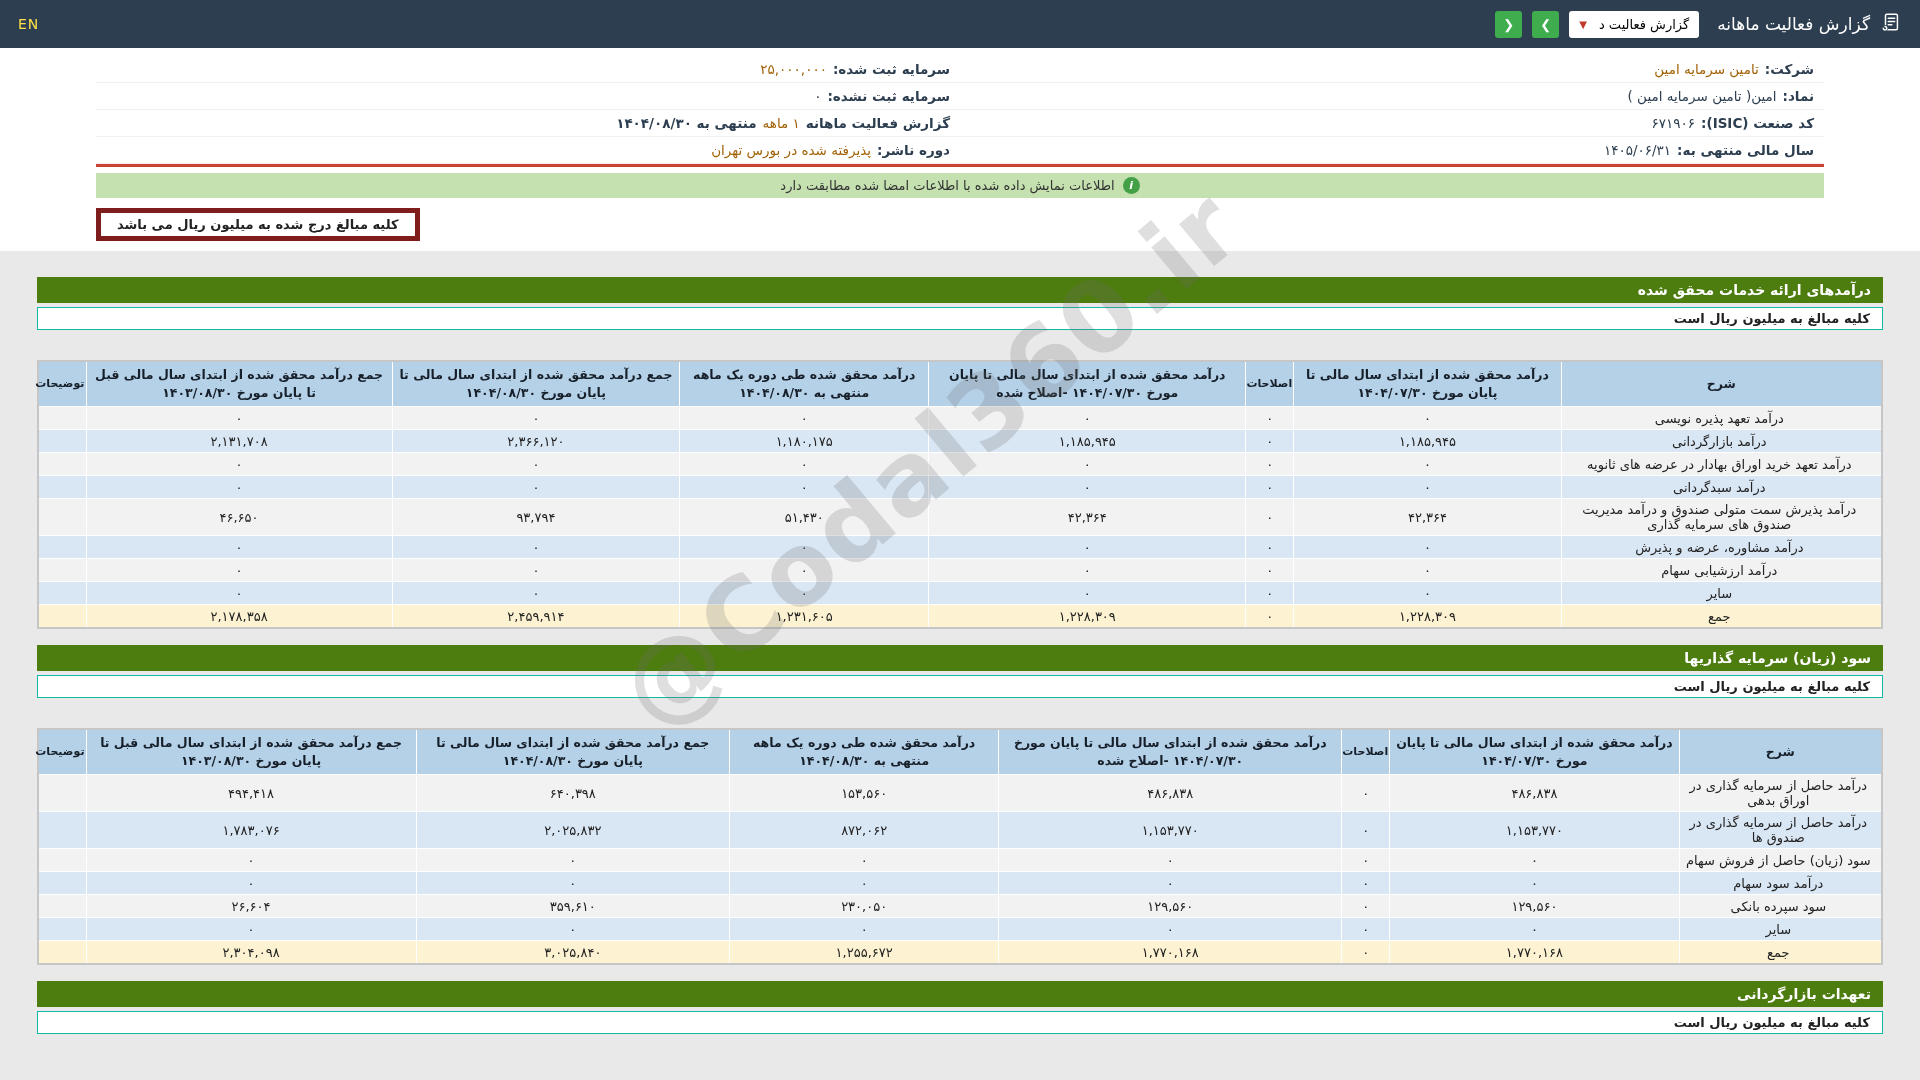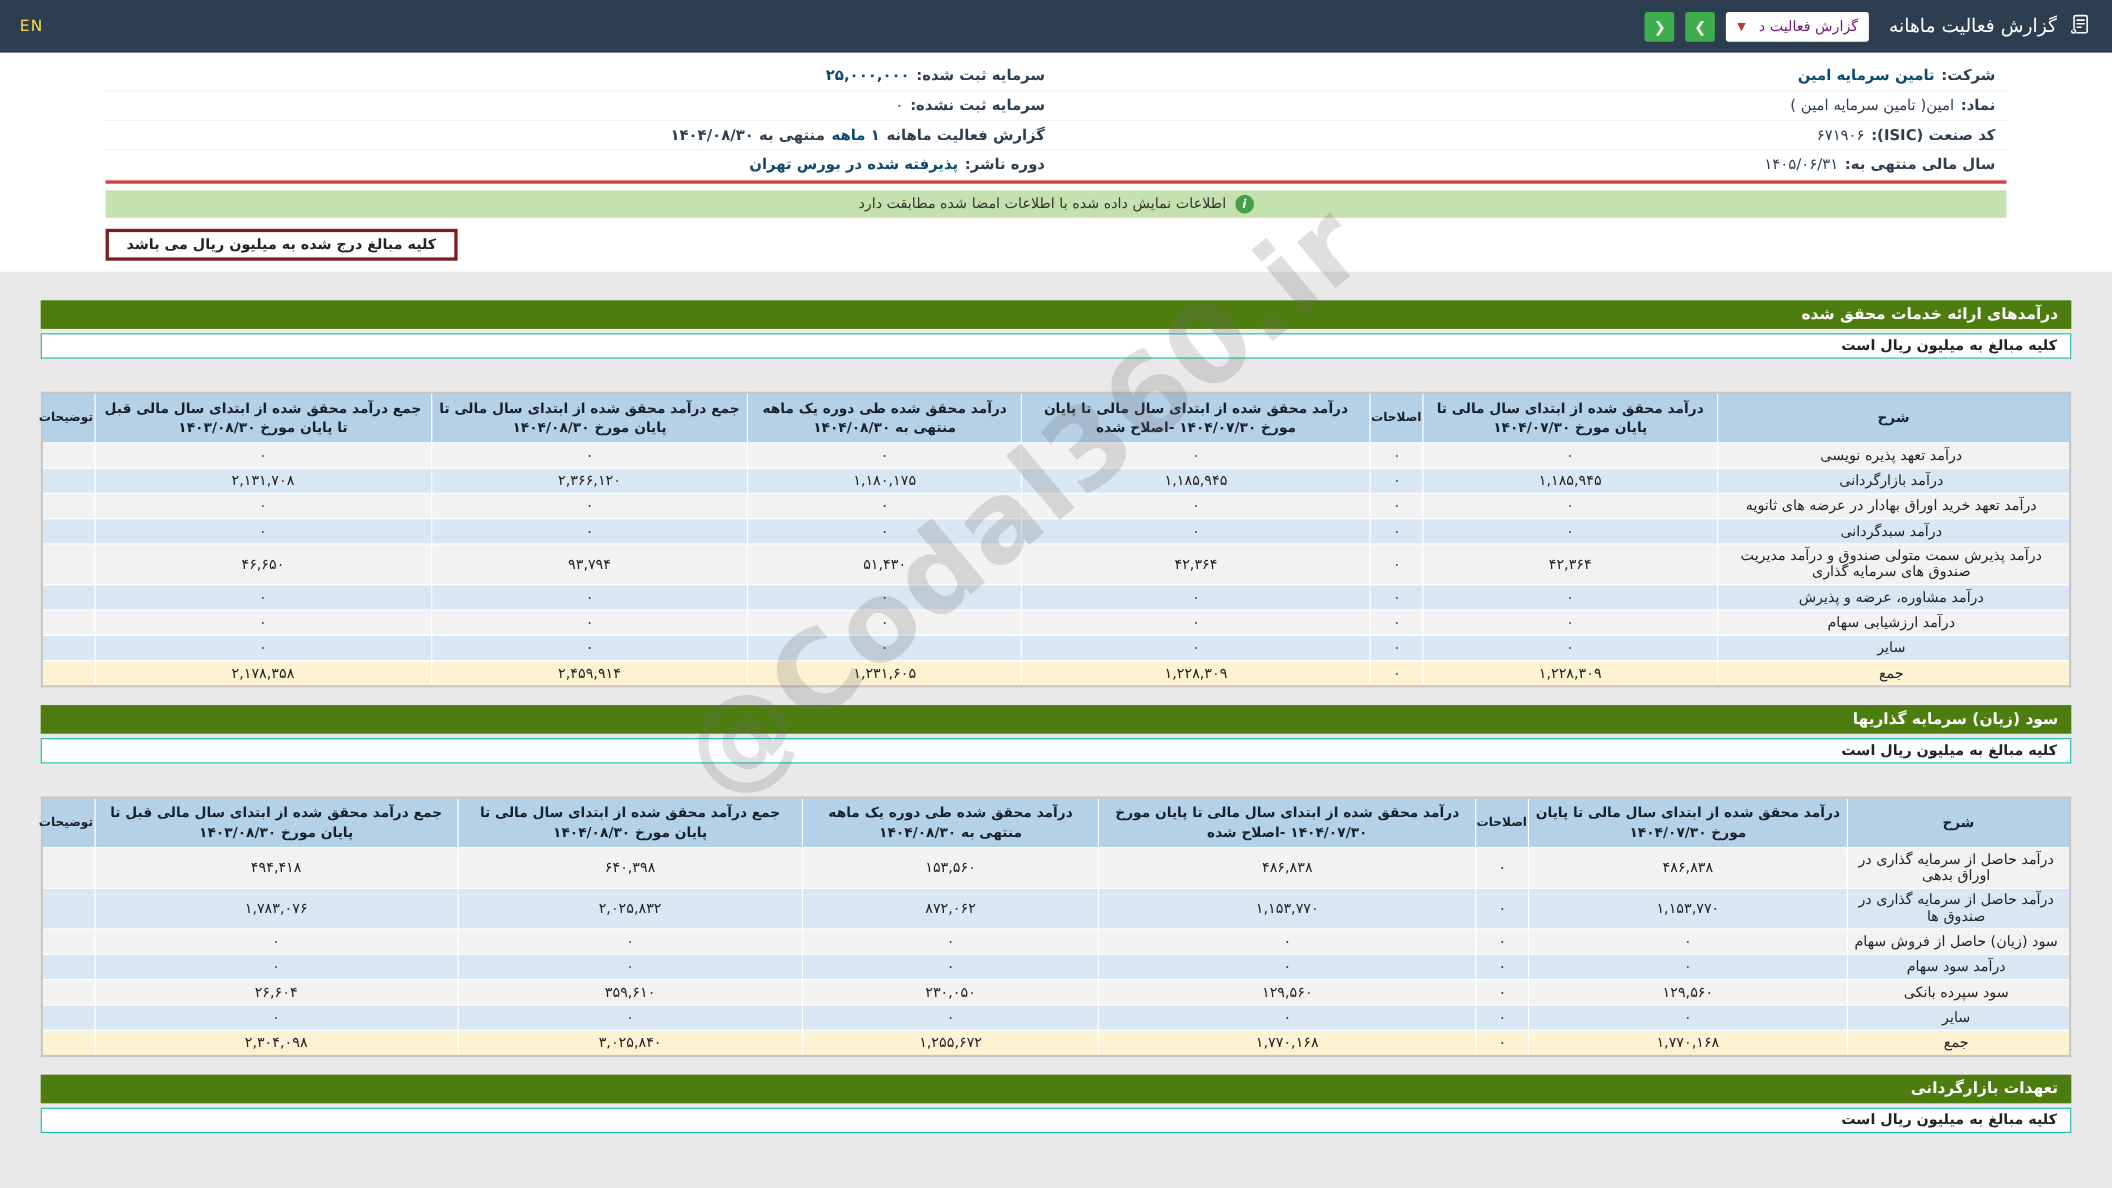--- a/index.html
+++ b/index.html
@@ -17,50 +17,50 @@
     height: 48px; background: #2c3e50; flex: 0 0 auto;
     display: flex; justify-content: space-between; align-items: center;
     padding: 0 18px;
   }
   .topbar-group { display: flex; align-items: center; gap: 10px; }
   .topbar-title { color: #fff; font-size: 17px; font-weight: normal; }
   .report-dropdown {
     background: #fff; border-radius: 3px; height: 27px; margin-right: 8px;
     display: flex; align-items: center; gap: 12px; padding: 0 10px; cursor: pointer;
   }
-  .dropdown-label { color: #701a75; font-size: 13px; white-space: nowrap; }
+  .dropdown-label { color: #000000; font-size: 13px; white-space: nowrap; }
   .dropdown-caret { color: #c0392b; font-size: 10px; }
   .nav-btn {
     width: 27px; height: 27px; border: none; border-radius: 3px;
     background: #3fad4e; color: #fff; font-size: 13px; cursor: pointer;
     display: flex; align-items: center; justify-content: center;
   }
   .lang-toggle { color: #fde047; font-size: 14px; cursor: pointer; letter-spacing: 1px; }
   
   .info-wrap { padding: 8px 96px 0; background: #fff; }
   .info-row { display: flex; border-bottom: 1px solid #f1f1f1; }
   .info-cell { flex: 1; display: flex; align-items: baseline; gap: 6px; padding: 5px 10px; font-size: 13.5px; }
   .info-label { font-weight: bold; color: #2c3e50; white-space: nowrap; }
   .info-value { color: #2c3e50; }
-  .info-value.red { color: #0c4a6e; font-weight: bold; }
+  .info-value.red { color: #a16207; }
   .red-divider { height: 3px; background: #cb4335; }
   
   .signature-bar {
     margin: 6px 96px 0; background: #c5e1b0; height: 25px;
     display: flex; align-items: center; justify-content: center; gap: 8px;
     font-size: 13px; color: #333;
   }
   .info-badge {
     width: 17px; height: 17px; border-radius: 50%; background: #43a047;
     color: #fff; font-weight: bold; font-style: italic; font-size: 11px;
     display: flex; align-items: center; justify-content: center; flex: 0 0 auto;
   }
   .unit-box {
     margin: 10px 96px; margin-right: auto; width: max-content;
-    border: 3px solid #7f1d1d; background: #fff; padding: 4px 16px;
+    border: 5px solid #7f1d1d; background: #fff; padding: 4px 16px;
     font-size: 13px; font-weight: bold; color: #222;
   }
   
   .main { position: relative; background: #e9e9e9; padding: 26px 37px 40px; flex: 1; }
   .report-section + .report-section { margin-top: 16px; }
   .section-header {
     background: #4d7c0f; color: #fff; font-weight: bold; font-size: 14px;
     padding: 4px 12px; line-height: 1.3;
   }
   .unit-row {

